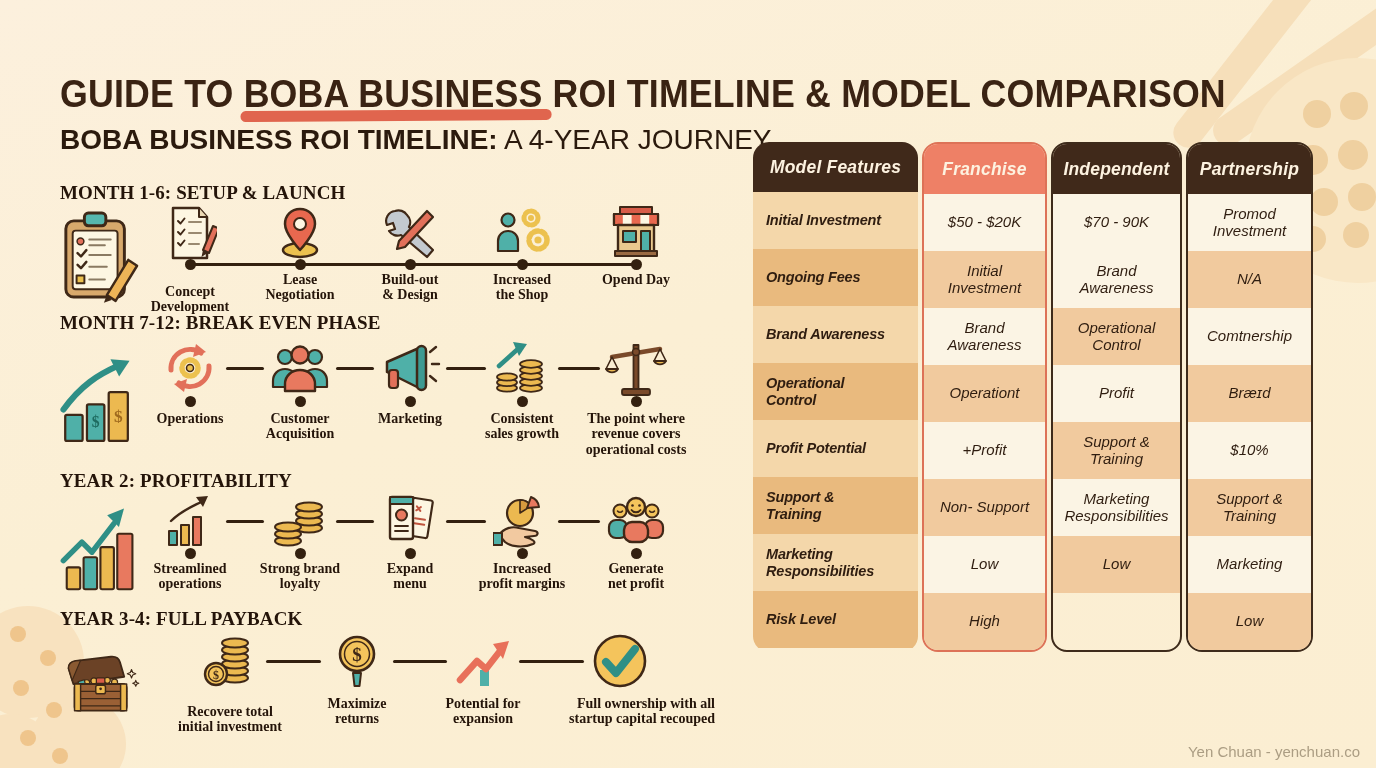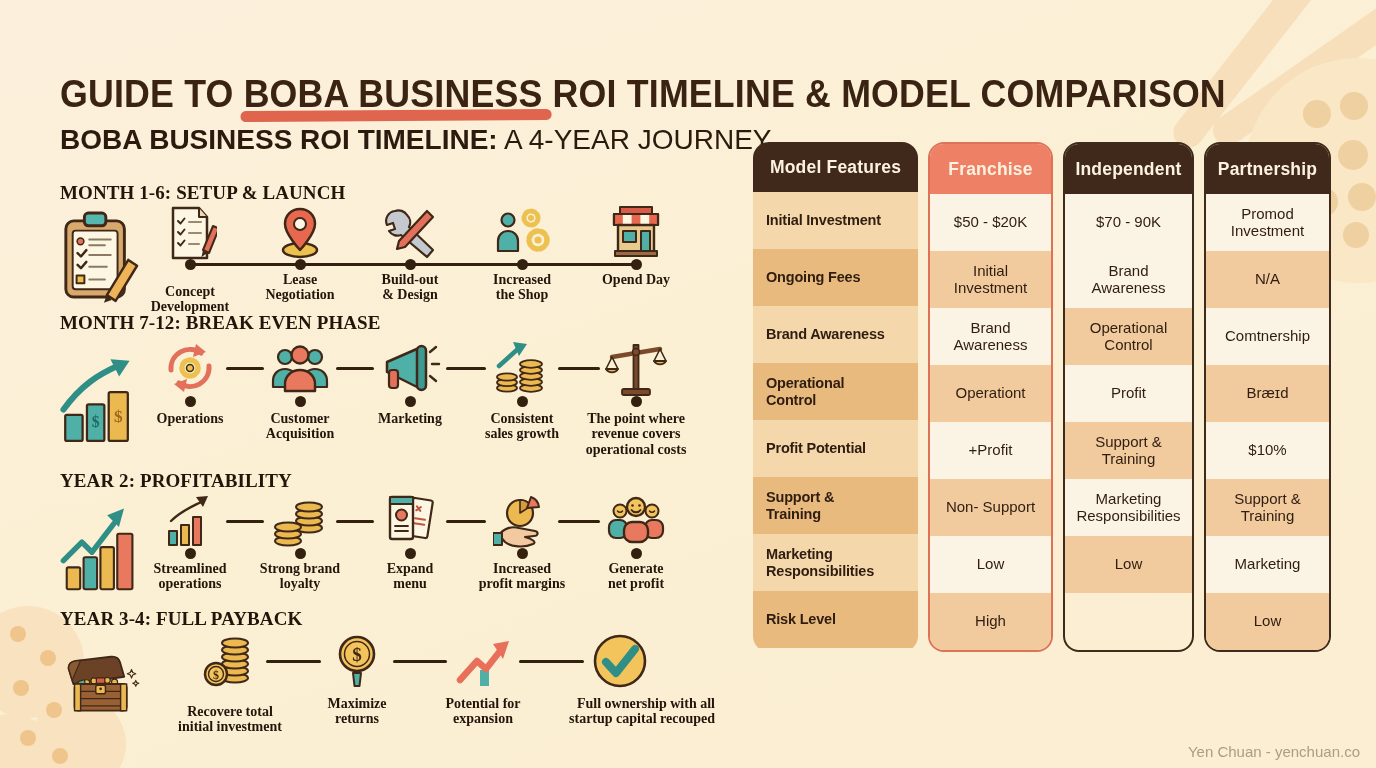--- a/index.html
+++ b/index.html
@@ -47,21 +47,21 @@
   .step-icon{position:absolute;display:flex;align-items:center;justify-content:center;width:66px;height:60px;}
   .connector{position:absolute;height:3px;background:#33200f;border-radius:2px;}
   .tdot{position:absolute;width:11px;height:11px;border-radius:50%;background:#33200f;}
   .step-label{
     position:absolute;text-align:center;font-size:14px;font-weight:700;
     line-height:1.1;color:#241409;white-space:pre-line;
   }
 
   
   #compare-table{
-    margin-top:14px;display:grid;grid-template-columns:165px 125px 131px 127px;gap:10px;
+    margin-top:14px;display:grid;grid-template-columns:165px 125px 131px 127px;gap:4px;font-style:italic;
   }
   .col{border-radius:16px;overflow:hidden;display:flex;flex-direction:column;}
   .col.franchise{border:2.5px solid #dd7257;}
   .col.dark{border:2.5px solid #3e2b1b;}
   .col-head{
     height:50px;flex:0 0 auto;display:flex;align-items:center;justify-content:center;
     font-size:17.5px;font-weight:800;color:#fdf2e0;background:#40291a;letter-spacing:.2px;
   }
   .col.franchise .col-head{background:#ee8066;}
   .cell{

